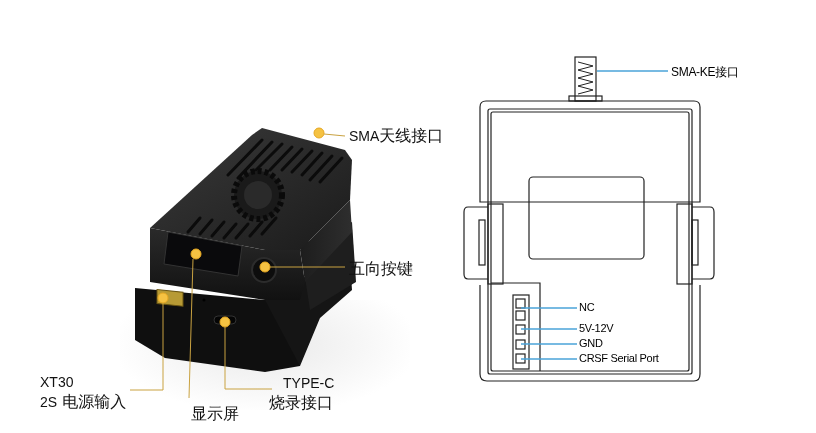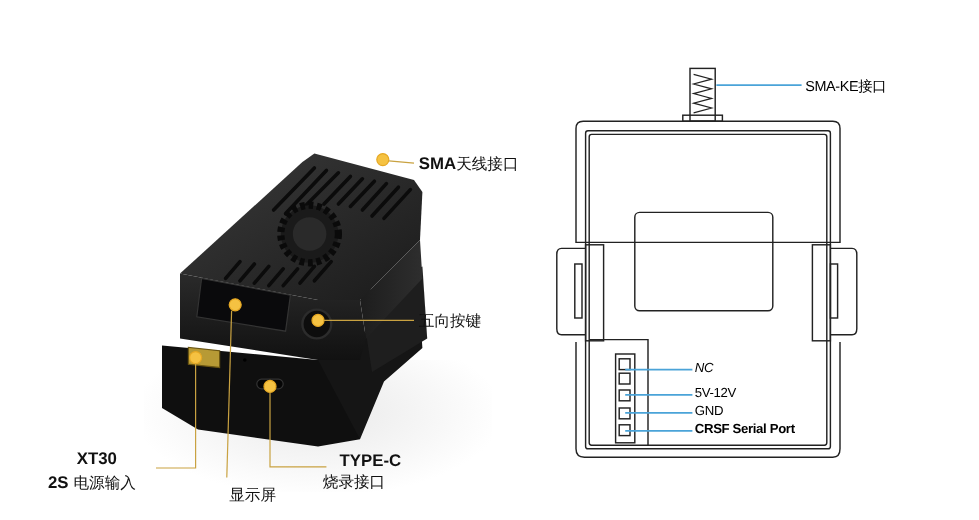--- a/index.html
+++ b/index.html
@@ -1,20 +1,20 @@
 <!DOCTYPE html>
 <html><head>
   <meta charset="utf-8">
   <style>
     html, body { margin: 0; padding: 0; background: #ffffff; }
     body { width: 816px; height: 433px; position: relative; overflow: hidden;
            font-family: "DejaVu Sans", "Liberation Sans", sans-serif; color: #111; }
     .lbl { position: absolute; white-space: nowrap; color: #111; }
-    .lbl-bold { font-family: "Liberation Sans", sans-serif; font-weight: bold; font-size: 14px; }
-    .lbl-cn { font-size: 13px; }
+    .lbl-bold { font-family: "Liberation Sans", sans-serif; font-weight: normal; font-size: 14px; }
+    .lbl-cn { font-size: 16px; }
     .lbl-sm { font-family: "Liberation Sans", sans-serif; font-size: 11px; color: #000000; letter-spacing: -0.3px; }
     svg { position: absolute; left: 0; top: 0; }
     .floor { position:absolute; left:120px; top:300px; width:290px; height:110px;
              background: radial-gradient(ellipse at 50% 40%, #e9e9e9 0%, #f6f6f6 45%, #ffffff 75%); }
   </style>
 </head>
 <body>
 
 <div class="floor"></div>
 
@@ -138,27 +138,27 @@
     <line x1="521" y1="359" x2="577" y2="359"></line>
   </g>
 </svg>
 
 <div class="lbl" style="left:349px; top:126px;">
   <span class="lbl-bold">SMA</span><span class="lbl-cn">天线接口</span>
 </div>
 
 <div class="lbl lbl-cn" style="left:349px; top:259px;text-align:center;">五向按键</div>
 
-<div class="lbl lbl-bold" style="left:64px; top:374px;">XT30</div>
+<div class="lbl lbl-bold" style="left:40px; top:374px;">XT30</div>
 <div class="lbl" style="left:40px; top:392px;">
   <span class="lbl-bold">2S</span><span class="lbl-cn"> 电源输入</span>
 </div>
 
 <div class="lbl lbl-cn" style="left:163px; top:404px;margin-left:28px;">显示屏</div>
 
 <div class="lbl lbl-bold" style="left:283px; top:375px;">TYPE-C</div>
 <div class="lbl lbl-cn" style="left:269px; top:393px;">烧录接口</div>
 
 <div class="lbl lbl-sm" style="left:671px; top:64px; font-size:12px;">SMA-KE接口</div>
-<div class="lbl lbl-sm" style="left:579px; top:301px;font-style:italic;">NC</div>
+<div class="lbl lbl-sm" style="left:579px; top:301px;">NC</div>
 <div class="lbl lbl-sm" style="left:579px; top:322px;">5V-12V</div>
 <div class="lbl lbl-sm" style="left:579px; top:337px;text-align:center;">GND</div>
-<div class="lbl lbl-sm" style="left:579px; top:352px;font-weight:bold;">CRSF Serial Port</div>
+<div class="lbl lbl-sm" style="left:579px; top:352px;">CRSF Serial Port</div>
 
 </body></html>

